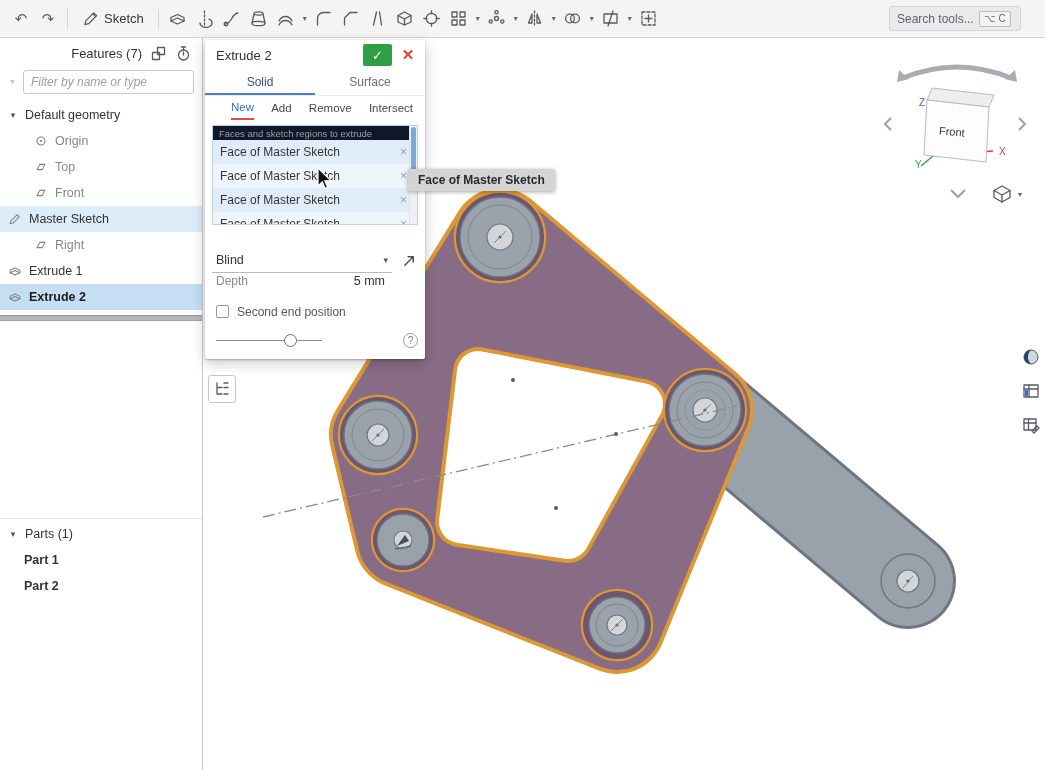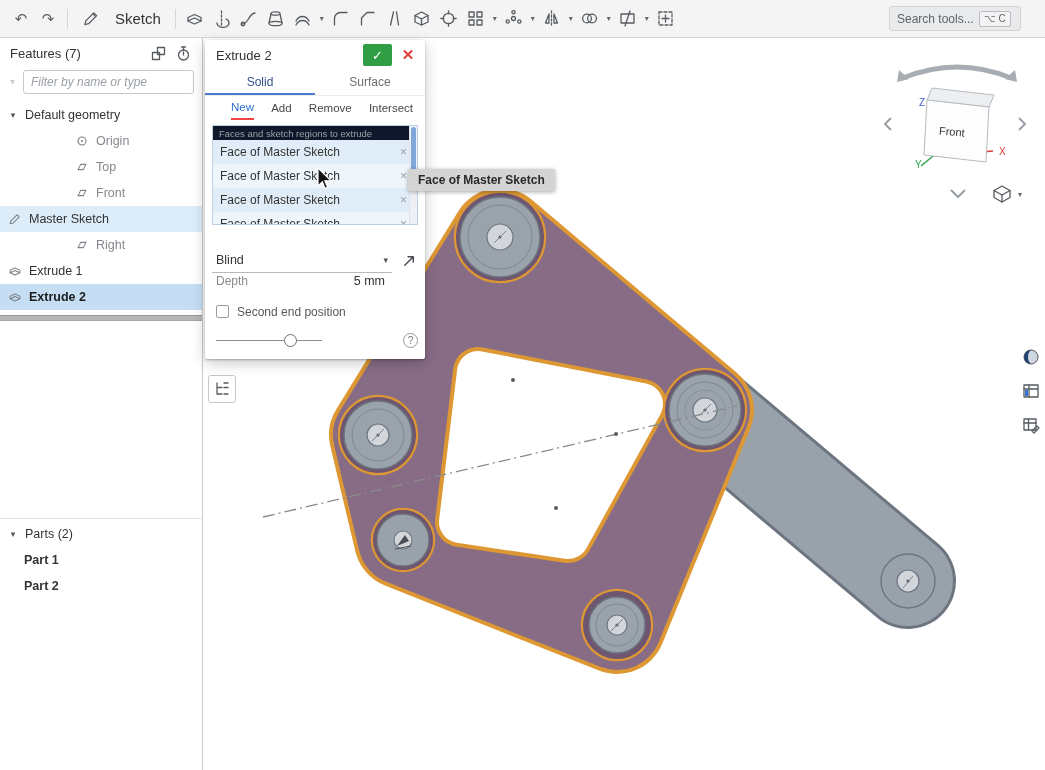--- a/index.html
+++ b/index.html
@@ -6,43 +6,43 @@
   html,body{width:1045px;height:770px;overflow:hidden;}
   body{font-family:"Liberation Sans",sans-serif;background:#fff;}
   #app{position:relative;width:1045px;height:770px;background:#fff;overflow:hidden;}
 
   
   #toolbar{position:absolute;left:0;top:0;width:1045px;height:38px;background:#f4f4f5;
     border-bottom:1px solid #d7d7d7;display:flex;align-items:center;padding:0 8px;gap:1px;z-index:10;}
   .tbtn{min-width:26px;height:28px;display:flex;align-items:center;justify-content:center;border-radius:3px;color:#555;cursor:default;}
   .uchar{font-size:15px;color:#5a5f63;line-height:1;}
   .tsep{width:1px;height:20px;background:#d6d6d6;margin:0 5px;}
-  .sketch-btn{display:flex;align-items:center;gap:16px;padding:0 8px;height:28px;font-size:15px;color:#333;}
+  .sketch-btn{display:flex;align-items:center;gap:5px;padding:0 8px;height:28px;font-size:13px;color:#333;}
   .chev{font-size:8px;color:#666;width:10px;text-align:center;}
   .i{fill:none;stroke:#565b60;stroke-width:1.3;stroke-linejoin:round;stroke-linecap:round;}
   .search-box{margin-left:auto;margin-right:16px;display:flex;align-items:center;background:#e9eaec;
     border:1px solid #d3d4d6;border-radius:3px;height:25px;padding:0 7px;width:132px;gap:4px;}
   .search-box input{border:none;background:transparent;outline:none;font-size:12px;color:#8b5cf6;width:78px;font-family:inherit;}
   .search-box input::placeholder{color:#5f6368;}
   .kbd{display:flex;gap:3px;font-size:10px;color:#666;border:1px solid #bdbdbf;border-radius:2px;
     padding:1px 4px;background:#f3f3f5;line-height:12px;}
 
   
   #features-panel{position:absolute;left:0;top:38px;width:203px;height:732px;background:#fff;
     border-right:1px solid #c9c9c9;z-index:8;font-size:13px;color:#333;}
-  .fp-header{display:flex;align-items:center;height:30px;padding:0 10px;gap:8px;}
+  .fp-header{display:flex;align-items:center;height:30px;padding:0 10px;gap:8px;text-align:right;}
   .fp-title{flex:1;font-size:13px;color:#333;}
   .fp-hicon{color:#5a5f63;display:flex;}
   .filter-row{display:flex;align-items:center;padding:2px 8px 8px 10px;gap:8px;}
   .filter-input{flex:1;height:24px;border:1px solid #c9c9c9;border-radius:3px;padding:0 7px;font-size:12px;
     color:#444;font-family:inherit;outline:none;}
   .filter-input::placeholder{color:#9aa0a6;font-style:italic;}
   .tree-row{height:26px;display:flex;align-items:center;gap:7px;padding-left:8px;cursor:default;}
   .tree-row .caret-s{font-size:9px;color:#555;width:10px;text-align:center;}
-  .tree-row.child{padding-left:34px;color:#85898e;margin-left:41px;}
+  .tree-row.child{padding-left:34px;color:#85898e;}
   .ticon{width:14px;height:14px;flex:0 0 auto;}
   .ticon .i{stroke:#7d8288;stroke-width:1.2;}
   .tlabel{font-size:12.5px;white-space:nowrap;}
   .row-selected{background:#dcecf9;}
   .row-active{background:#c5def4;font-weight:bold;color:#1c1c1c;}
   .rollback{height:6px;background:#b6b6b6;border-top:1px solid #979797;border-bottom:1px solid #a4a4a4;margin-top:5px;}
   .parts-block{position:absolute;left:0;top:480px;width:100%;border-top:1px solid #e4e4e4;padding-top:2px;}
 
   
   #canvas{position:absolute;left:203px;top:38px;width:842px;height:732px;background:#fff;z-index:1;}
@@ -442,21 +442,21 @@
           <path class="i" d="M2.5 10l5.5 2.5L13.5 10 8 7.5z"></path>
           <path class="i" d="M2.5 10V7L8 4.5 13.5 7v3"></path>
         </svg>
       <span class="tlabel">Extrude 2</span>
     </div>
     <div class="rollback"></div>
 
     <div class="parts-block">
       <div class="tree-row">
         <span class="caret-s">▾</span>
-        <span class="tlabel">Parts (2)</span>
+        <span class="tlabel">Parts (1)</span>
       </div>
       <div class="tree-row" style="padding-left:24px;font-weight:bold;">
         <span class="tlabel">Part 1</span>
       </div>
       <div class="tree-row" style="padding-left:24px;font-weight:bold;">
         <span class="tlabel">Part 2</span>
       </div>
     </div>
   </div>
 

